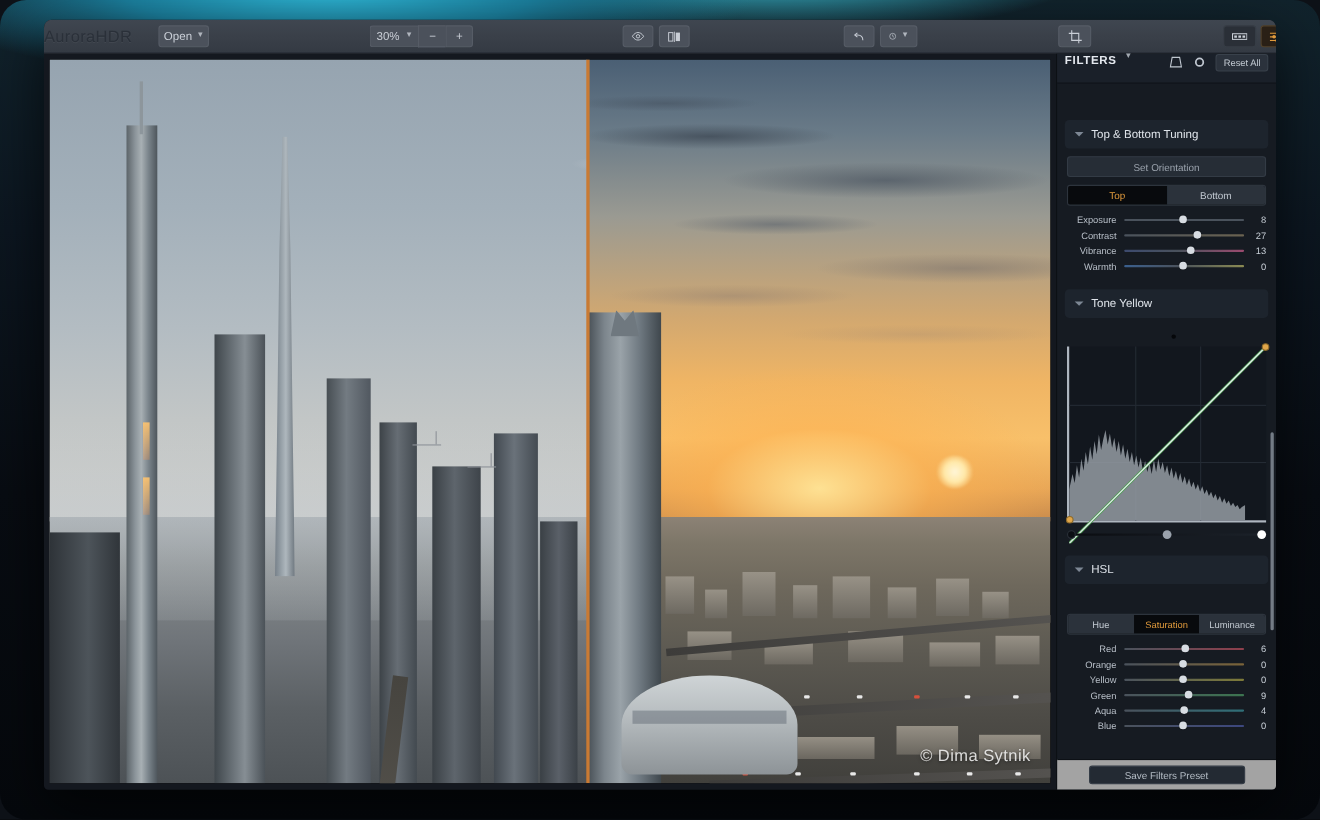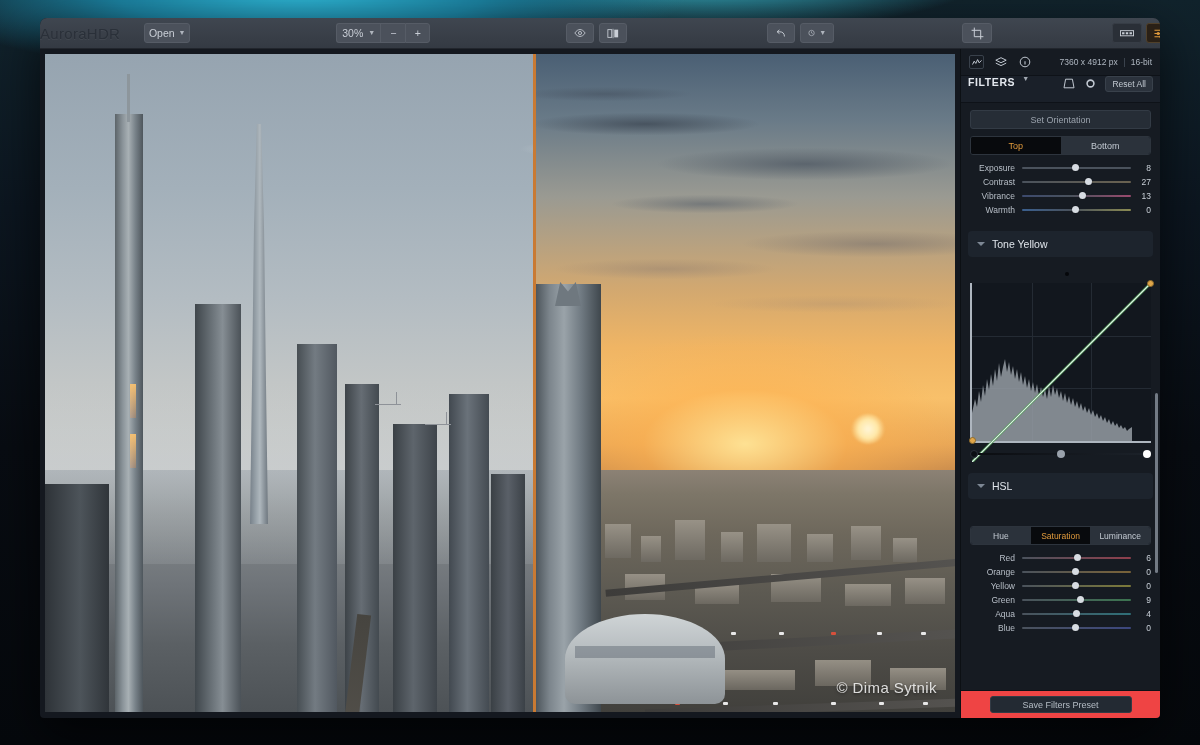--- a/index.html
+++ b/index.html
@@ -10,20 +10,21 @@
   }
 
   
   #desktop {
     position: relative; width: 1200px; height: 745px;
     background:
       radial-gradient(ellipse 540px 120px at 300px -10px, #2fb9d8 0%, #1b7e9c 35%, rgba(16,46,60,0) 72%),
       radial-gradient(ellipse 420px 90px at 700px -30px, #3ecde4 0%, rgba(20,70,90,0) 70%),
       linear-gradient(180deg, #11232c 0%, #0c1620 28%, #080c12 60%, #05080c 100%);
     overflow: hidden;
+    border-radius: 24px;
   }
 
   
   #app-window {
     position: absolute; left: 40px; top: 18px;
     width: 1120px; height: 700px;
     background: #14181f;
     border-radius: 7px 7px 4px 4px;
     box-shadow: 0 18px 50px rgba(0,0,0,.65);
     overflow: hidden;
@@ -270,21 +271,21 @@
   #hist { position:absolute; left:0; right:0; bottom:0; height:100px; }
   #curve-line { position:absolute; inset:0; }
   .cpt { position:absolute; width:7px; height:7px; border-radius:50%; background:#e0a64a;
     border:1px solid #8d6a2a; }
   #curve-slider { position:relative; margin-top:7px; height:9px; }
   #curve-slider .bar { position:absolute; left:0; right:0; top:3px; height:2px;
     background: linear-gradient(90deg,#0a0c10,#1c222a); border-radius:1px; }
   #curve-slider .h { position:absolute; top:0; width:8px; height:8px; border-radius:50%; }
 
   #save-preset-wrap { position:absolute; left:0; right:0; bottom:0; height:28px;
-    background:#ef4444; border-top:1px solid #0d1116; display:flex; align-items:center; justify-content:center; }
+    background:#a3a3a3; border-top:1px solid #0d1116; display:flex; align-items:center; justify-content:center; }
   #save-preset { width:142px; height:17px; background:#232a33; border:1px solid #333b45;
     border-radius:3px; color:#b4bcc5; font-size:9px; display:flex; align-items:center; justify-content:center; }
 
   #panel-scrollbar { position:absolute; right:2px; top:290px; width:3px; height:180px;
     background:#737b85; border-radius:2px; }
 
   svg { display:block; }
 </style>
 </head>
 <body>
@@ -475,44 +476,20 @@
           </div>
         </div>
 
         <div id="split-line"></div>
         <div id="watermark">© Dima Sytnik</div>
       </div>
     </div>
 
     <div id="right-panel">
 
-      <div id="info-bar">
-        <div class="iconbox">
-          <svg width="10" height="8" viewBox="0 0 10 8">
-            <path d="M0.5 6.5L2.2 3.2 3.8 5.4 5.6 1.6 7.2 4.8 9.5 2.4" fill="none" stroke="#c0c7d0" stroke-width="1"></path>
-          </svg>
-        </div>
-        <div class="iconbare">
-          <svg width="12" height="11" viewBox="0 0 12 11">
-            <path d="M6 0.7L11.2 3.2 6 5.7 0.8 3.2z" fill="none" stroke="#c0c7d0" stroke-width="1"></path>
-            <path d="M0.8 6.1L6 8.6l5.2-2.5" fill="none" stroke="#c0c7d0" stroke-width="1"></path>
-          </svg>
-        </div>
-        <div class="iconbare">
-          <svg width="12" height="12" viewBox="0 0 12 12">
-            <circle cx="6" cy="6" r="4.8" fill="none" stroke="#c0c7d0" stroke-width="1"></circle>
-            <path d="M6 3.4v.2M6 5.2v3.4" stroke="#c0c7d0" stroke-width="1.1"></path>
-          </svg>
-        </div>
-        <div class="meta">
-          <span>7360 x 4912 px</span>
-          <span class="divider"></span>
-          <span>16-bit</span>
-        </div>
-      </div>
 
       <div id="filters-bar">
         <span id="filters-title">FILTERS</span>
         <span class="caret" style="color:#c3cad2">▼</span>
         <span class="sp"></span>
         <div class="iconbare">
           <svg width="12" height="11" viewBox="0 0 12 11">
             <path d="M2.6 1.2h6.8l1.6 8.6H1z" fill="none" stroke="#c0c7d0" stroke-width="1"></path>
           </svg>
         </div>
@@ -520,20 +497,24 @@
           <svg width="11" height="11" viewBox="0 0 11 11">
             <circle cx="5.5" cy="5.5" r="3.4" fill="none" stroke="#c0c7d0" stroke-width="1.6"></circle>
             <circle cx="5.5" cy="5.5" r="1.2" fill="#161b22"></circle>
           </svg>
         </div>
         <div class="mini-btn">Reset All</div>
       </div>
 
       <div id="panel-scroll">
 
+        <div class="section-head">
+          <span class="tri"></span>
+          <span>Top &amp; Bottom Tuning</span>
+        </div>
         <div class="section-body">
           <div class="wide-btn">Set Orientation</div>
           <div class="seg">
             <div class="on">Top</div>
             <div>Bottom</div>
           </div>
           <div>
             <div class="slider-row">
               <span class="lbl">Exposure</span>
               <span class="track" style="background:linear-gradient(90deg,#4a525c,#4a525c)">

